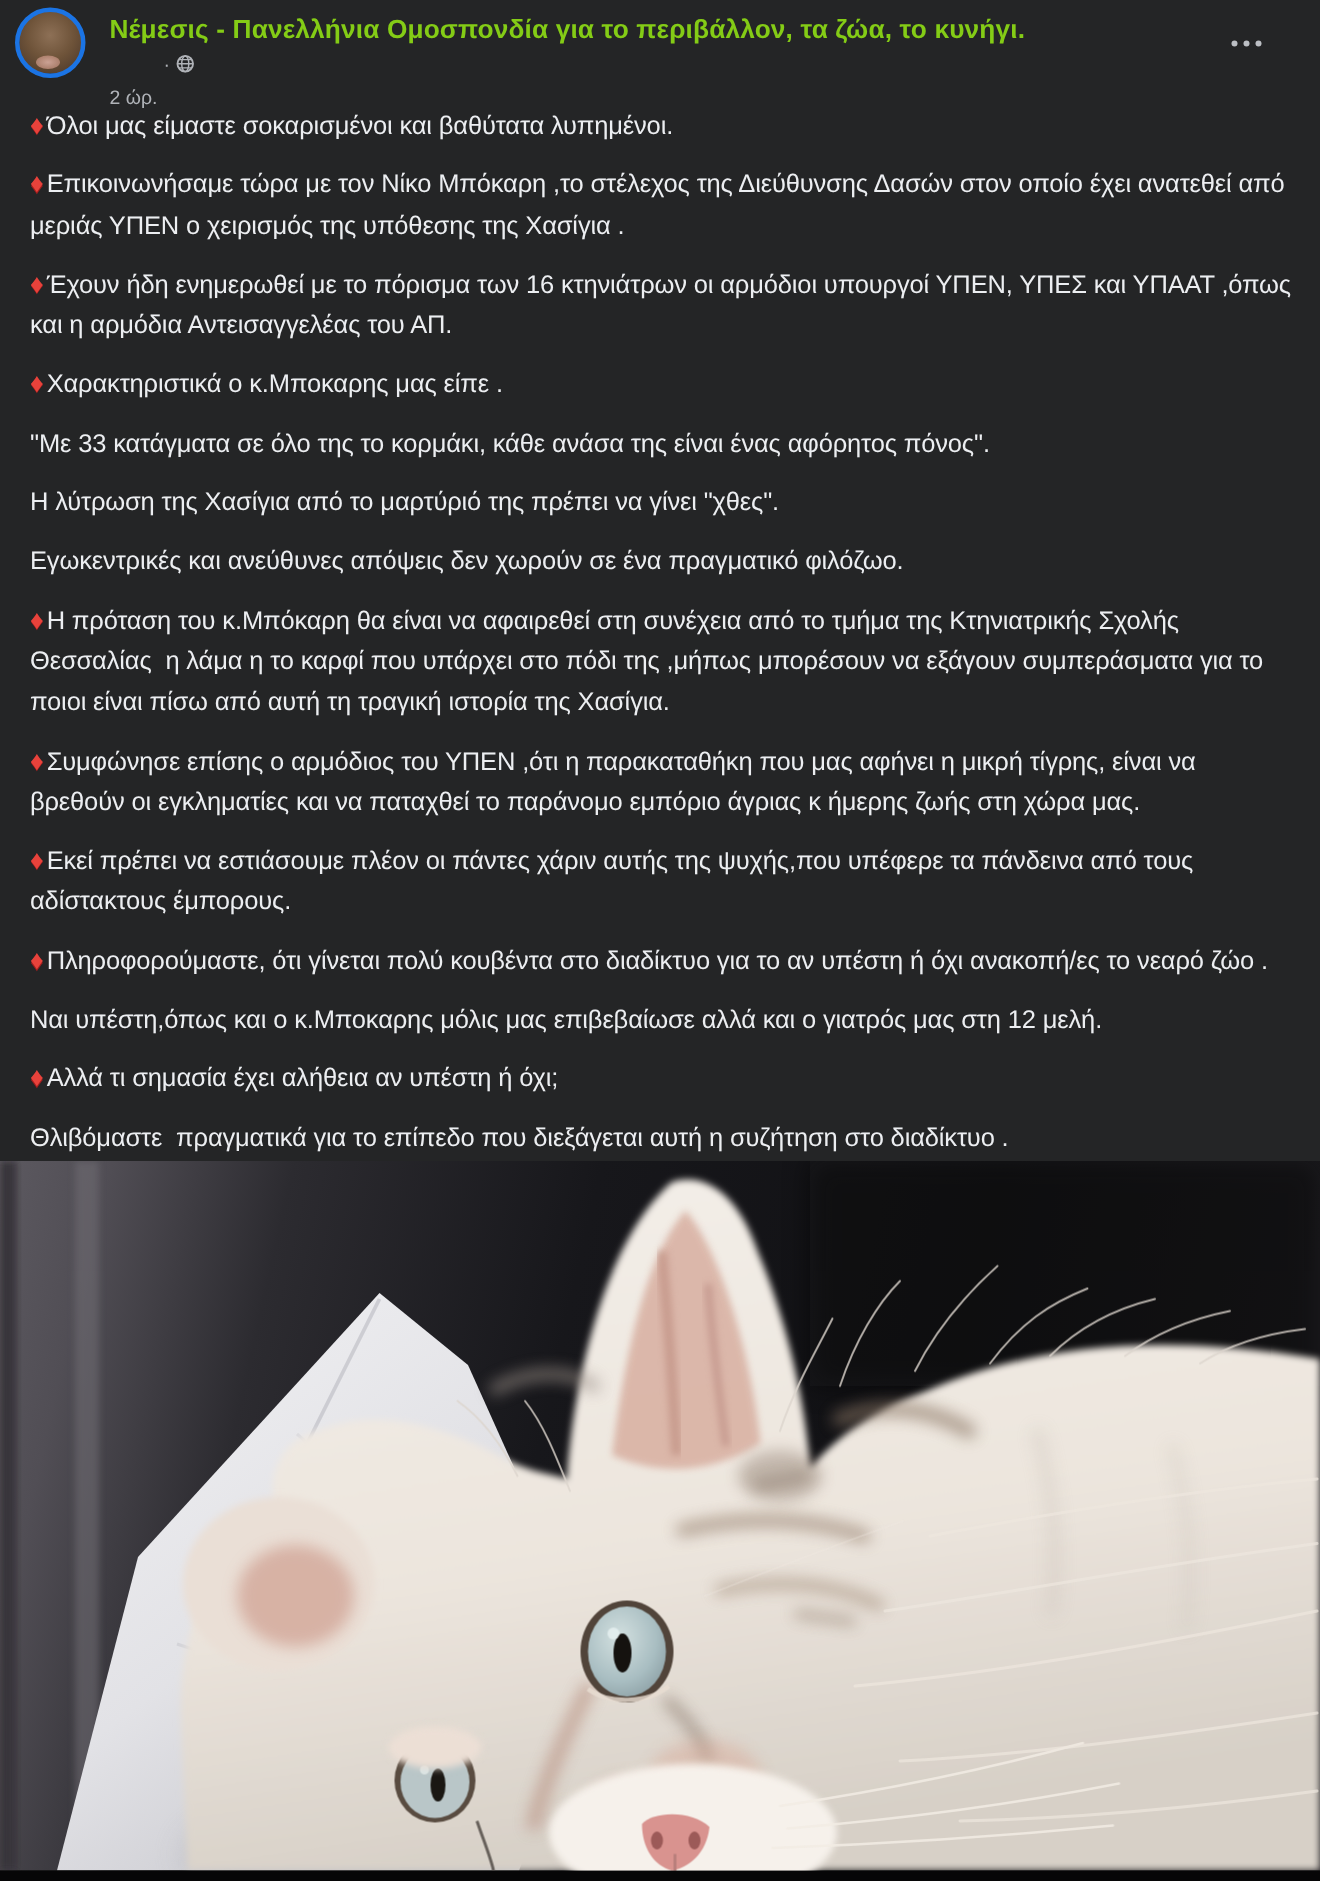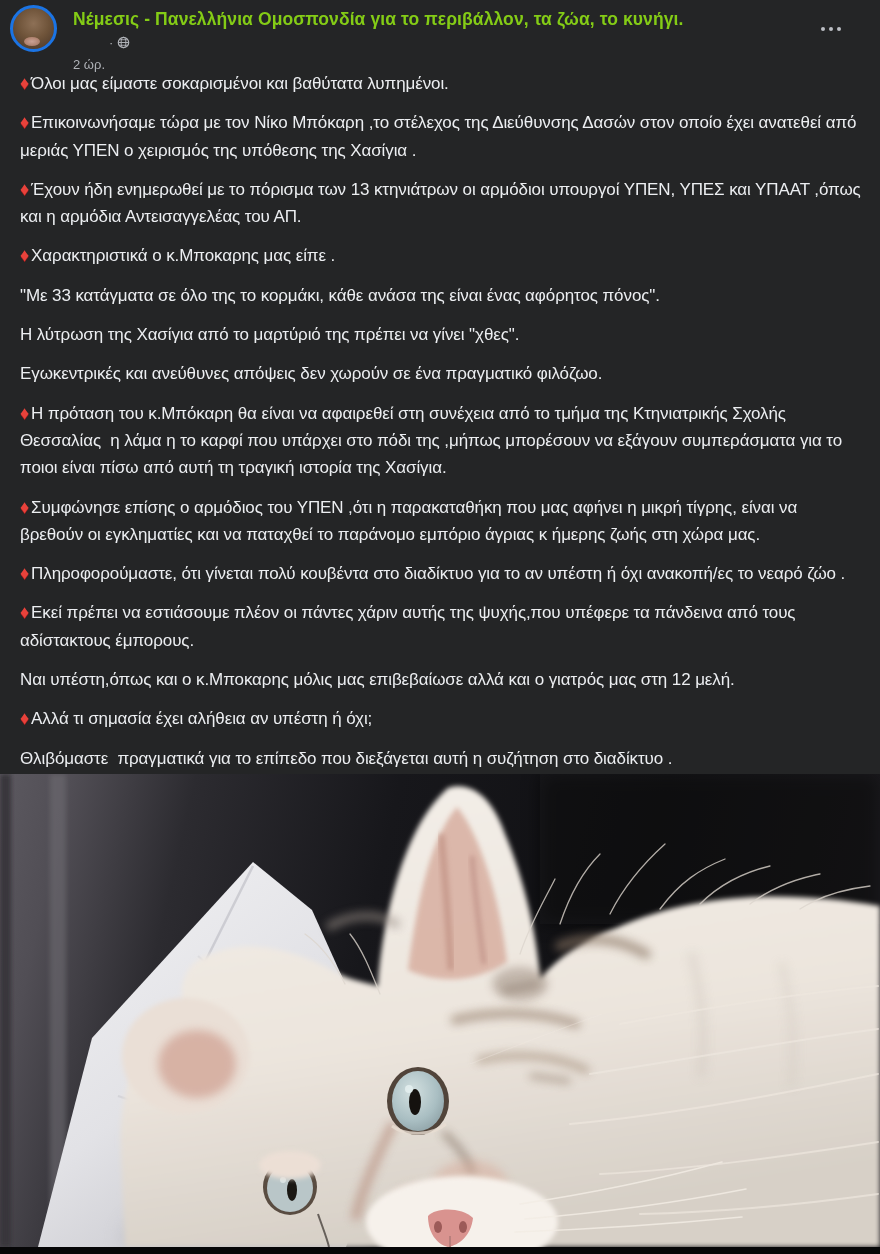--- a/index.html
+++ b/index.html
@@ -74,29 +74,29 @@
   <div class="more-btn">
     <span class="dot"></span>
       <span class="dot"></span>
       <span class="dot"></span>
   </div>
 </div>
 
 <div class="post-text">
   <p><span class="diamond">♦</span><span>Όλοι μας είμαστε σοκαρισμένοι και βαθύτατα λυπημένοι.</span></p>
   <p><span class="diamond">♦</span><span>Επικοινωνήσαμε τώρα με τον Νίκο Μπόκαρη ,το στέλεχος της Διεύθυνσης Δασών στον οποίο έχει ανατεθεί από μεριάς ΥΠΕΝ ο χειρισμός της υπόθεσης της Χασίγια .</span></p>
-  <p><span class="diamond">♦</span><span>Έχουν ήδη ενημερωθεί με το πόρισμα των 13 κτηνιάτρων οι αρμόδιοι υπουργοί ΥΠΕΝ, ΥΠΕΣ και ΥΠΑΑΤ ,όπως και η αρμόδια Αντεισαγγελέας του ΑΠ.</span></p>
+  <p><span class="diamond">♦</span><span>Έχουν ήδη ενημερωθεί με το πόρισμα των 16 κτηνιάτρων οι αρμόδιοι υπουργοί ΥΠΕΝ, ΥΠΕΣ και ΥΠΑΑΤ ,όπως και η αρμόδια Αντεισαγγελέας του ΑΠ.</span></p>
   <p><span class="diamond">♦</span><span>Χαρακτηριστικά ο κ.Μποκαρης μας είπε .</span></p>
   <p><span>"Με 33 κατάγματα σε όλο της το κορμάκι, κάθε ανάσα της είναι ένας αφόρητος πόνος".</span></p>
   <p><span>Η λύτρωση της Χασίγια από το μαρτύριό της πρέπει να γίνει "χθες".</span></p>
   <p><span>Εγωκεντρικές και ανεύθυνες απόψεις δεν χωρούν σε ένα πραγματικό φιλόζωο.</span></p>
   <p><span class="diamond">♦</span><span>Η πρόταση του κ.Μπόκαρη θα είναι να αφαιρεθεί στη συνέχεια από το τμήμα της Κτηνιατρικής Σχολής Θεσσαλίας  η λάμα η το καρφί που υπάρχει στο πόδι της ,μήπως μπορέσουν να εξάγουν συμπεράσματα για το ποιοι είναι πίσω από αυτή τη τραγική ιστορία της Χασίγια.</span></p>
   <p><span class="diamond">♦</span><span>Συμφώνησε επίσης ο αρμόδιος του ΥΠΕΝ ,ότι η παρακαταθήκη που μας αφήνει η μικρή τίγρης, είναι να βρεθούν οι εγκληματίες και να παταχθεί το παράνομο εμπόριο άγριας κ ήμερης ζωής στη χώρα μας.</span></p>
+  <p><span class="diamond">♦</span><span>Εκεί πρέπει να εστιάσουμε πλέον οι πάντες χάριν αυτής της ψυχής,που υπέφερε τα πάνδεινα από τους αδίστακτους έμπορους.</span></p>
   <p><span class="diamond">♦</span><span>Πληροφορούμαστε, ότι γίνεται πολύ κουβέντα στο διαδίκτυο για το αν υπέστη ή όχι ανακοπή/ες το νεαρό ζώο .</span></p>
-  <p><span class="diamond">♦</span><span>Εκεί πρέπει να εστιάσουμε πλέον οι πάντες χάριν αυτής της ψυχής,που υπέφερε τα πάνδεινα από τους αδίστακτους έμπορους.</span></p>
   <p><span>Ναι υπέστη,όπως και ο κ.Μποκαρης μόλις μας επιβεβαίωσε αλλά και ο γιατρός μας στη 12 μελή.</span></p>
   <p><span class="diamond">♦</span><span>Αλλά τι σημασία έχει αλήθεια αν υπέστη ή όχι;</span></p>
   <p><span>Θλιβόμαστε  πραγματικά για το επίπεδο που διεξάγεται αυτή η συζήτηση στο διαδίκτυο .</span></p>
 </div>
 
 <div class="photo">
 <svg width="880" height="473" viewBox="0 0 880 473">
   <defs>
     <linearGradient id="bgG" x1="0" y1="0" x2="1" y2="0.12">
       <stop offset="0" stop-color="#5c5960"></stop>

